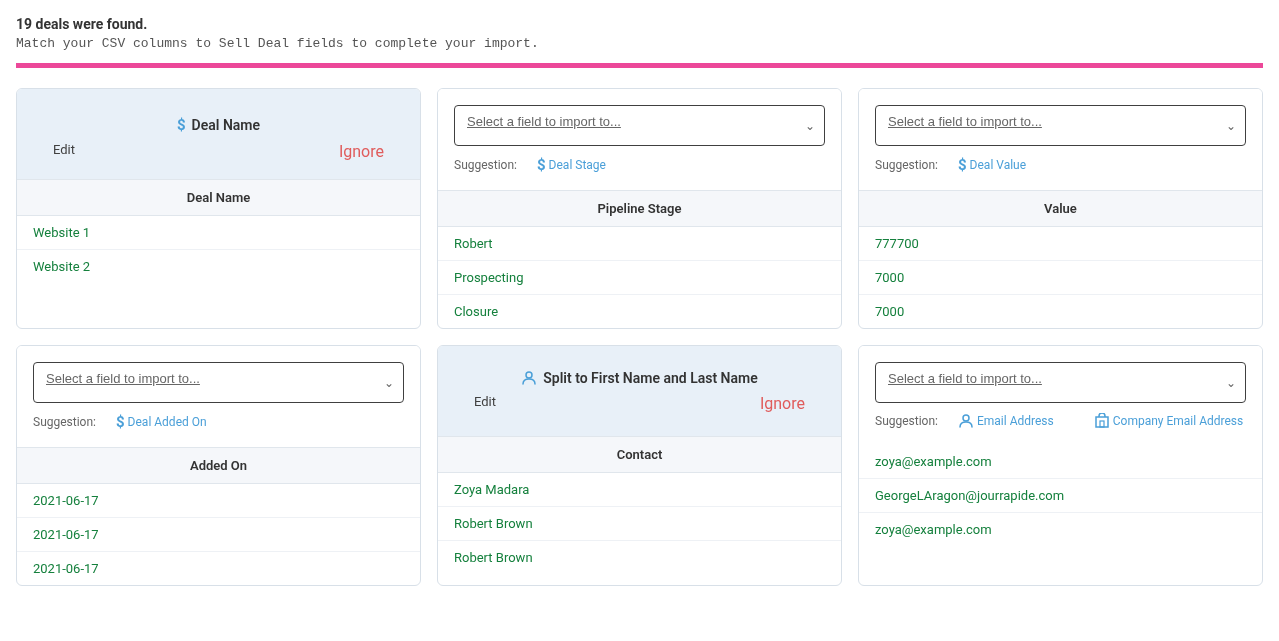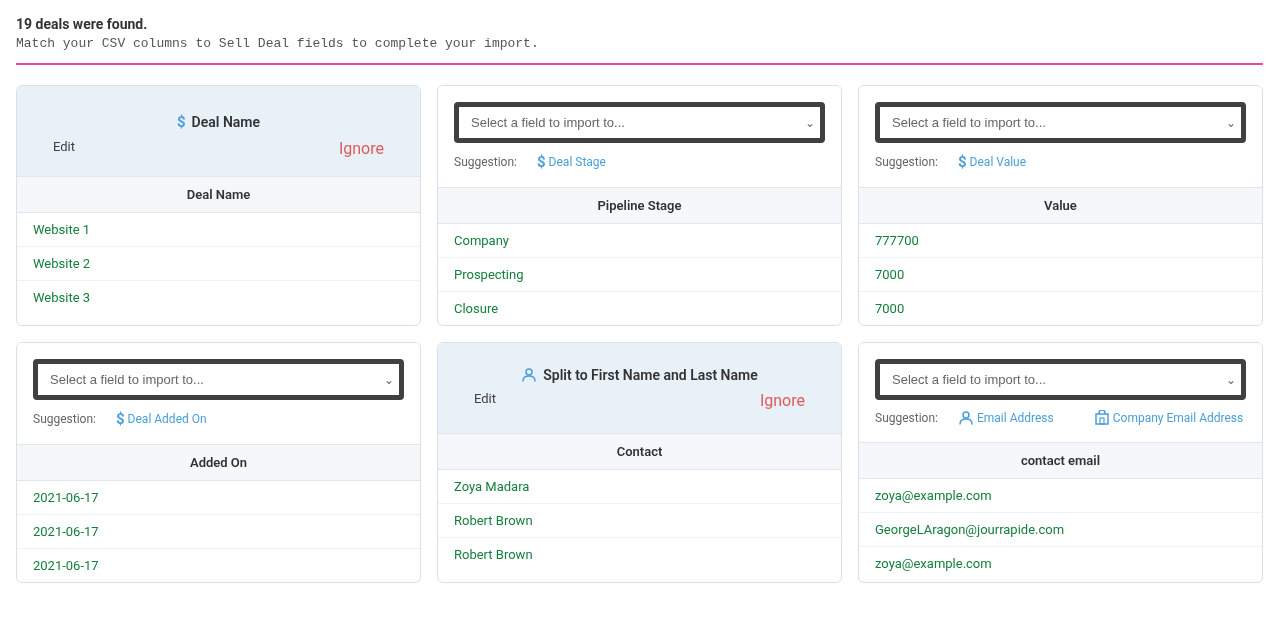--- a/index.html
+++ b/index.html
@@ -6,21 +6,21 @@
     body {
       font-family: -apple-system, BlinkMacSystemFont, 'Segoe UI', Roboto, sans-serif;
       font-size: 14px;
       color: #333;
       background: #fff;
       padding: 16px;
     }
     .header-section {
       margin-bottom: 20px;
       padding-bottom: 12px;
-      border-bottom: 2px solid #ec4899;
+      border-bottom: 5px solid #ec4899;
     }
     .header-title {
       font-weight: 700;
       font-size: 14px;
       margin-bottom: 4px;
     }
     .header-subtitle {
       font-size: 13px;
       color: #555;
       font-family: Liberation Mono, monospace;
@@ -82,28 +82,29 @@
       color: #e05c5c;
       cursor: pointer;
       font-size: 16px;
     }
     .select-wrapper {
       position: relative;
       width: 100%;
     }
     .select-dropdown {
       width: 100%;
-      padding: 8px 32px 8px 12px;
-      border: 5px solid #404040;
+      padding: 8px 32px 16px 12px;
+      border: 1px solid #404040;
       border-radius: 4px;
       appearance: none;
       background: #fff;
       font-size: 13px;
       color: #666;
       cursor: pointer;
+      text-decoration: underline;
     }
     .chevron-icon {
       position: absolute;
       right: 10px;
       top: 50%;
       transform: translateY(-50%);
       pointer-events: none;
       color: #666;
       font-size: 12px;
     }
@@ -176,42 +177,41 @@
           <span class="ignore-link">Ignore</span>
         </div>
       </div>
 
     <div class="col-header">Deal Name</div>
 
     <div class="data-row">Website 1</div>
 
     <div class="data-row">Website 2</div>
 
-    <div class="data-row">Website 3</div>
   </div>
     <div class="card">
       <div class="card-header select-header">
         <div class="select-wrapper">
           <select class="select-dropdown">
             <option value="" disabled="" selected="">Select a field to import to...</option>
           </select>
           <span class="chevron-icon">⌄</span>
         </div>
         <div class="suggestion-row">
           <span>Suggestion:</span>
           <span class="suggestion-link">
             <span style="color:#4a9fd8;font-weight:700;font-size:15px;">$</span>
             <span>Deal Stage</span>
           </span>
         </div>
       </div>
 
     <div class="col-header">Pipeline Stage</div>
 
-    <div class="data-row">Company</div>
+    <div class="data-row">Robert</div>
 
     <div class="data-row">Prospecting</div>
 
     <div class="data-row">Closure</div>
   </div>
     <div class="card">
       <div class="card-header select-header">
         <div class="select-wrapper">
           <select class="select-dropdown">
             <option value="" disabled="" selected="">Select a field to import to...</option>
@@ -305,21 +305,20 @@
             <svg width="16" height="16" viewBox="0 0 16 16" fill="none" style="flex-shrink:0">
               <rect x="2" y="4" width="12" height="10" stroke="#4a9fd8" stroke-width="1.5"></rect>
               <rect x="6" y="8" width="4" height="6" stroke="#4a9fd8" stroke-width="1.2"></rect>
               <path d="M5 4V3a3 3 0 016 0v1" stroke="#4a9fd8" stroke-width="1.5"></path>
             </svg>
             <span>Company Email Address</span>
           </span>
         </div>
       </div>
 
-    <div class="col-header">contact email</div>
 
     <div class="data-row">zoya@example.com</div>
 
     <div class="data-row">GeorgeLAragon@jourrapide.com</div>
 
     <div class="data-row">zoya@example.com</div>
   </div>
   </div>
 
 </body></html>

